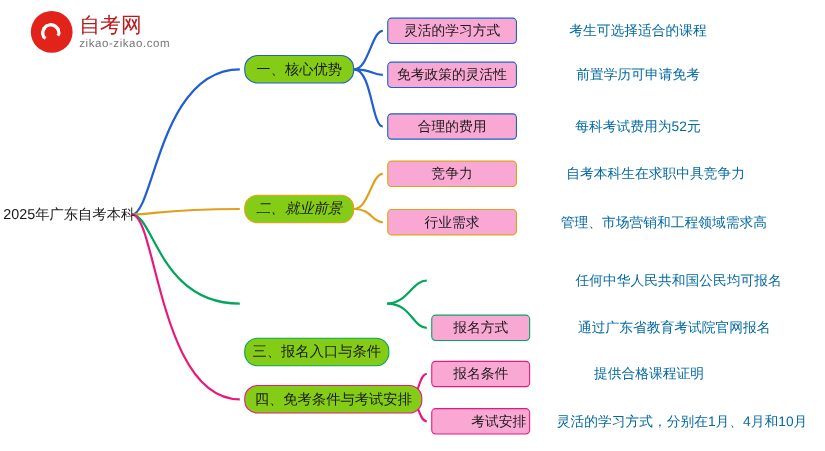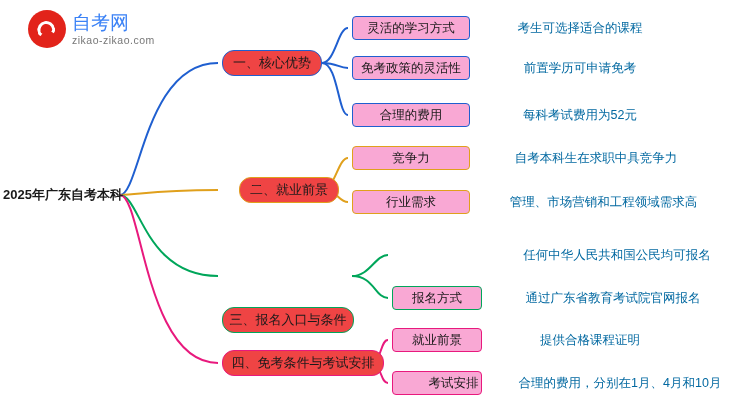--- a/index.html
+++ b/index.html
@@ -36,27 +36,26 @@
     white-space: nowrap;
     font-size: 13px;
     color: #1a1a1a;
     background: #ffffff;
   }
   .root {
     font-size: 13px;
     color: #1a1a1a;
     background: transparent;
     border: none;
-    font-weight: bold;
   }
   .branch {
     border-radius: 12px;
     border: 1.5px solid #888;
     padding: 0 8px;
-    background: #ef4444;
+    background: #84cc16;
   }
   .leaf {
     border-radius: 4px;
     border: 1.5px solid #888;
     padding: 3px 7px;
     background: #f9a8d4;
     font-size: 12.5px;
   }
   .plain {
     border: none;
@@ -88,21 +87,21 @@
     border-radius: 50% 50% 50% 50% / 60% 60% 40% 40%;
     border-bottom-color: transparent;
     transform: rotate(-12deg);
     box-sizing: border-box;
   }
   #logo .brand {
     position: absolute;
     left: 44px;
     top: 4px;
     font-size: 19px;
-    color: #3b82f6;
+    color: #b91c1c;
     font-family: "Liberation Sans", "DejaVu Sans", sans-serif;
   }
   #logo .domain {
     position: absolute;
     left: 44px;
     top: 28px;
     font-size: 10.5px;
     color: #777;
     letter-spacing: 0.5px;
   }
@@ -160,21 +159,21 @@
     <span>前置学历可申请免考</span>
   </div>
 
   <div class="node leaf" style="left:352px; top:103px; width:118px; height:24px; border-color:#1f5fd0;">
     <span>合理的费用</span>
   </div>
   <div class="node plain" style="left:480px; top:103px; width:200px; height:24px;">
     <span>每科考试费用为52元</span>
   </div>
 
-  <div class="node branch" style="left:239px; top:177px; width:100px; height:26px; border-color:#e0a01c;">
+  <div class="node branch" style="left:222px; top:177px; width:100px; height:26px; border-color:#e0a01c;font-style:italic;">
     <span>二、就业前景</span>
   </div>
   <div class="node leaf" style="left:352px; top:146px; width:118px; height:24px; border-color:#e0a01c;">
     <span>竞争力</span>
   </div>
   <div class="node plain" style="left:476px; top:146px; width:240px; height:24px;">
     <span>自考本科生在求职中具竞争力</span>
   </div>
 
   <div class="node leaf" style="left:352px; top:190px; width:118px; height:24px; border-color:#e0a01c;">
@@ -195,26 +194,26 @@
     <span>报名方式</span>
   </div>
   <div class="node plain" style="left:488px; top:286px; width:250px; height:24px;">
     <span>通过广东省教育考试院官网报名</span>
   </div>
 
   <div class="node branch" style="left:222px; top:350px; width:162px; height:26px; border-color:#e8197d;">
     <span>四、免考条件与考试安排</span>
   </div>
   <div class="node leaf" style="left:392px; top:328px; width:90px; height:24px; border-color:#e8197d;">
-    <span>就业前景</span>
+    <span>报名条件</span>
   </div>
   <div class="node plain" style="left:490px; top:328px; width:200px; height:24px;">
     <span>提供合格课程证明</span>
   </div>
 
   <div class="node leaf" style="left:392px; top:371px; width:90px; height:24px; border-color:#e8197d;padding-left:40px;">
     <span>考试安排</span>
   </div>
   <div class="node plain" style="left:490px; top:371px; width:260px; height:24px;">
-    <span>合理的费用，分别在1月、4月和10月</span>
+    <span>灵活的学习方式，分别在1月、4月和10月</span>
   </div>
 
 </div>
 
 </body></html>

